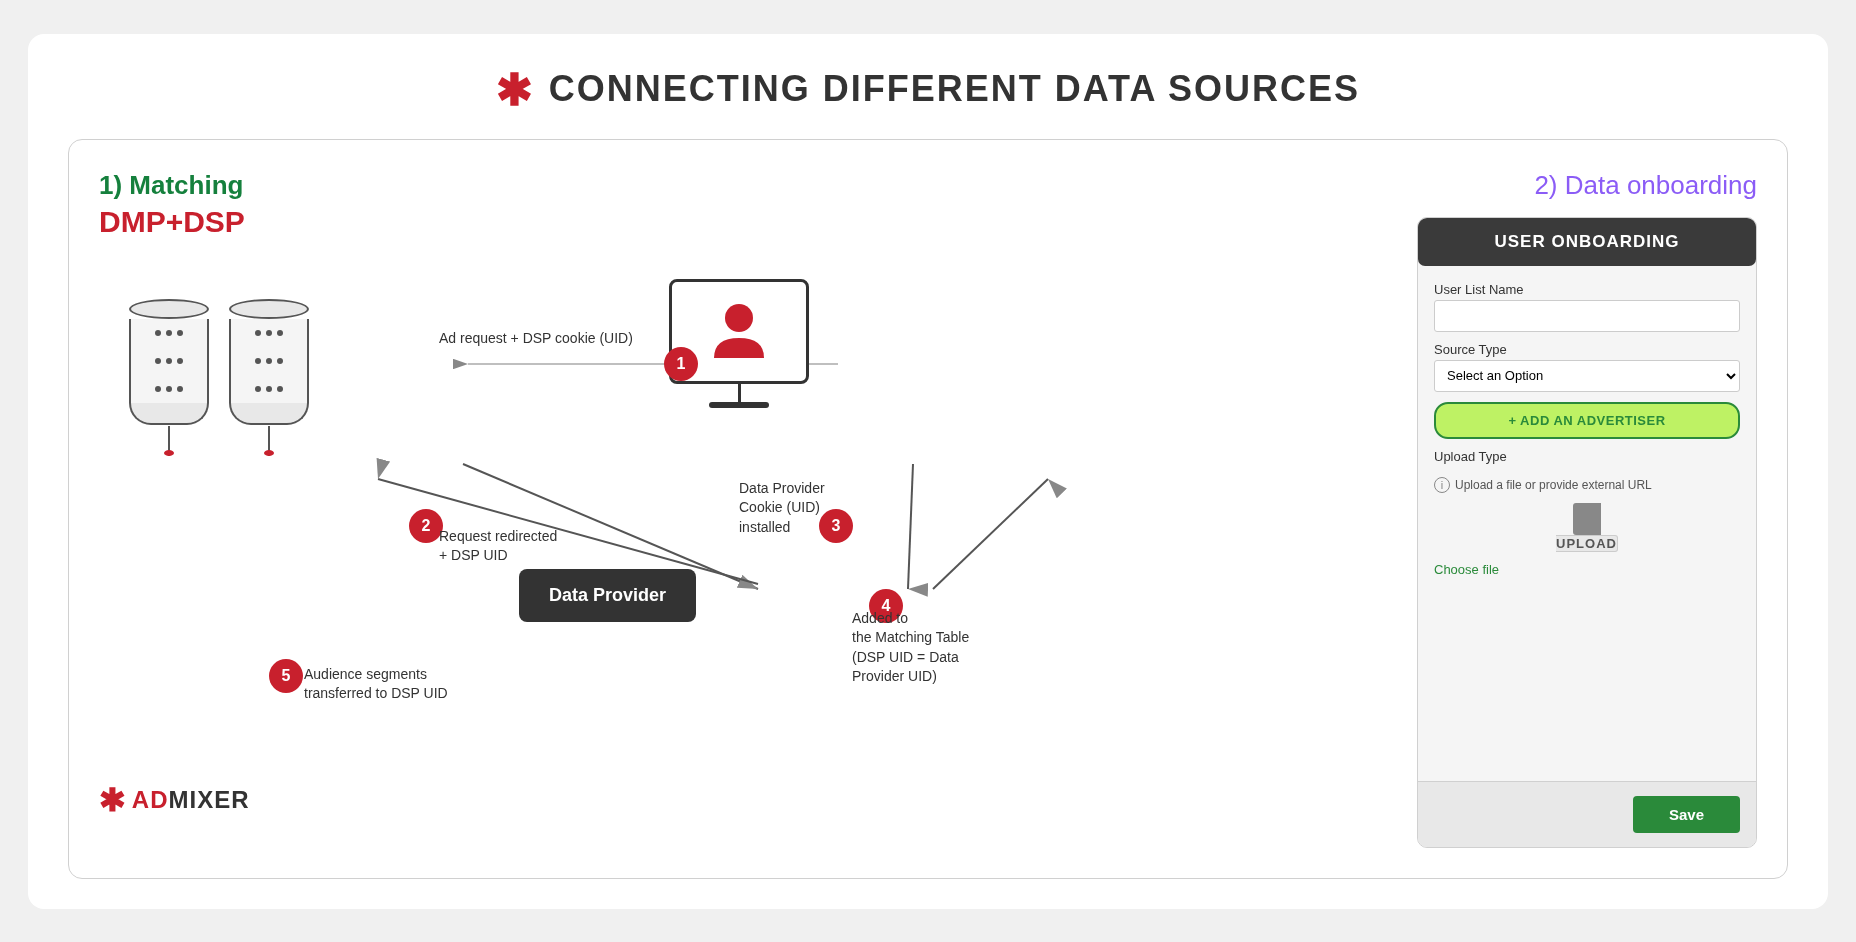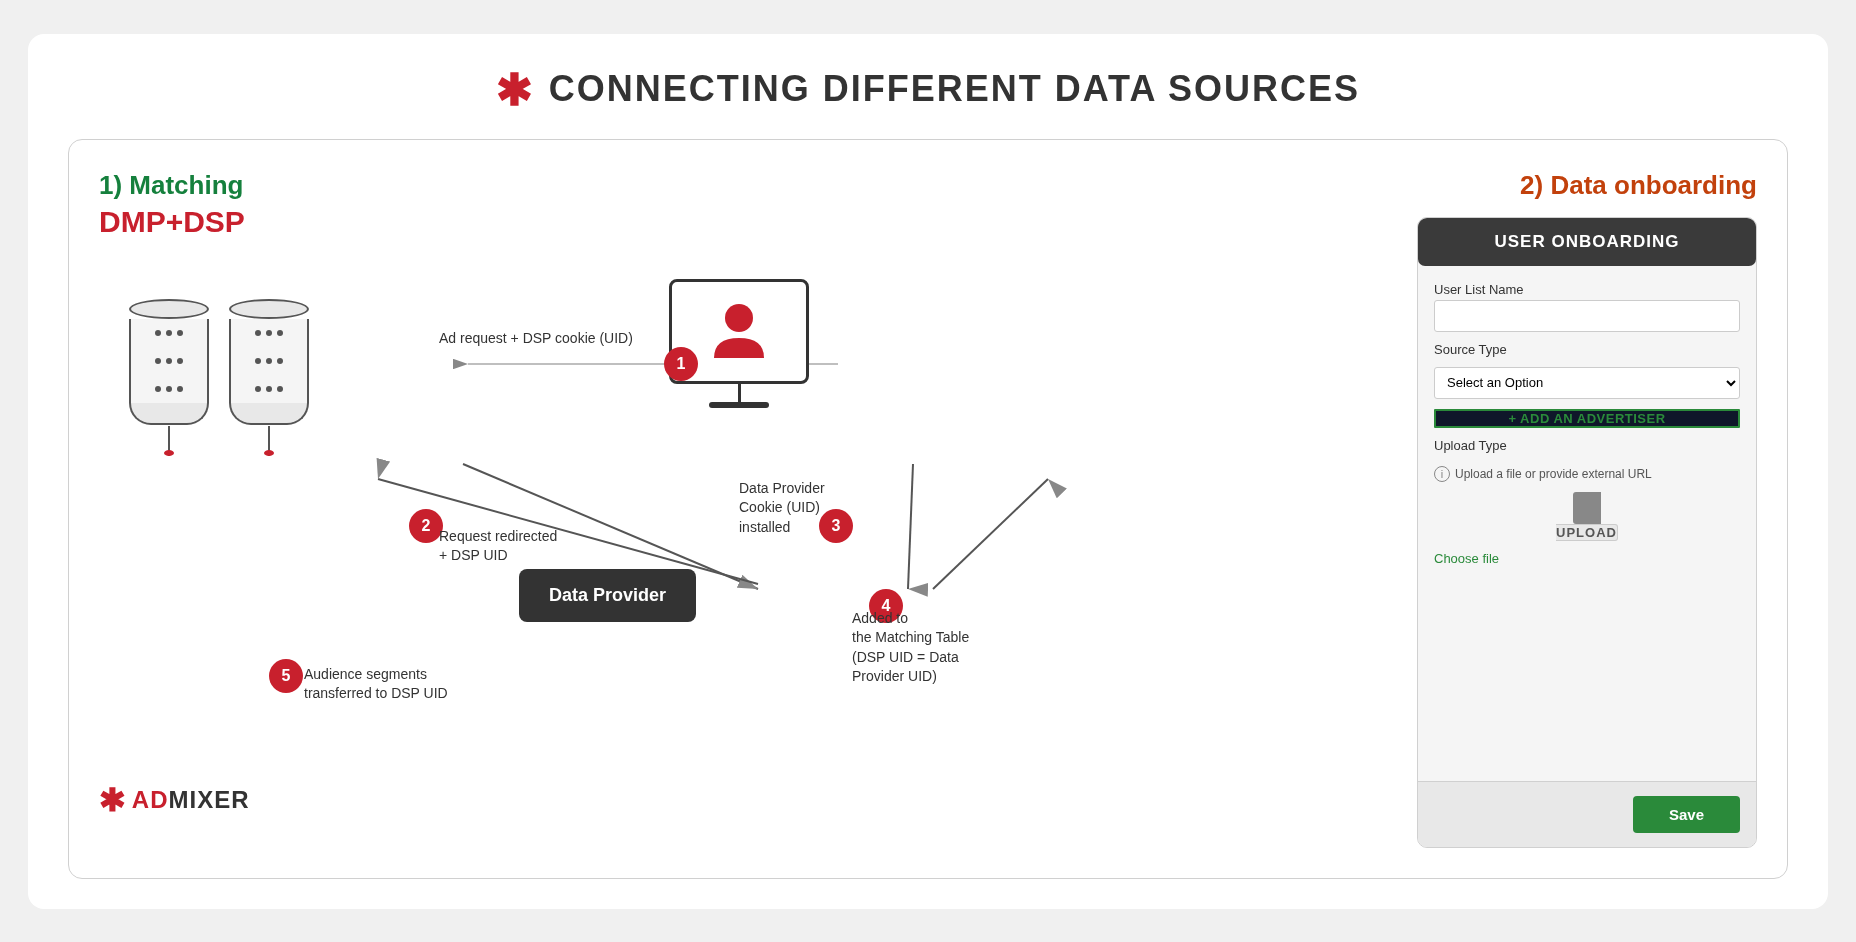--- a/index.html
+++ b/index.html
@@ -242,22 +242,22 @@
     
     .form-section {
       width: 340px;
       flex-shrink: 0;
       display: flex;
       flex-direction: column;
       gap: 0;
     }
     .section-2-title {
       font-size: 26px;
-      font-weight: 700;
-      color: #c2410c;
+      font-weight: 400;
+      color: #8b5cf6;
       text-align: right;
       margin-bottom: 16px;
     }
     .form-card {
       background: #f5f5f5;
       border: 1.5px solid #d0d0d0;
       border-radius: 10px;
       overflow: hidden;
       flex: 1;
       display: flex;
@@ -299,27 +299,27 @@
     .form-select {
       width: 100%;
       height: 32px;
       border: 1px solid #ccc;
       border-radius: 3px;
       padding: 0 8px;
       font-size: 13px;
       background: white;
       outline: none;
       appearance: auto;
-      margin-top: 7px;
     }
     .add-advertiser-btn {
       width: 100%;
-      background: #0f172a;
+      padding: 9px;
+      background: #bef264;
       border: 2px solid #2a8a3a;
-      border-radius: 1px;
+      border-radius: 14px;
       color: #2a8a3a;
       font-size: 13px;
       font-weight: 700;
       cursor: pointer;
       letter-spacing: 0.5px;
     }
     .upload-type-row {
       display: flex;
       gap: 0;
     }

